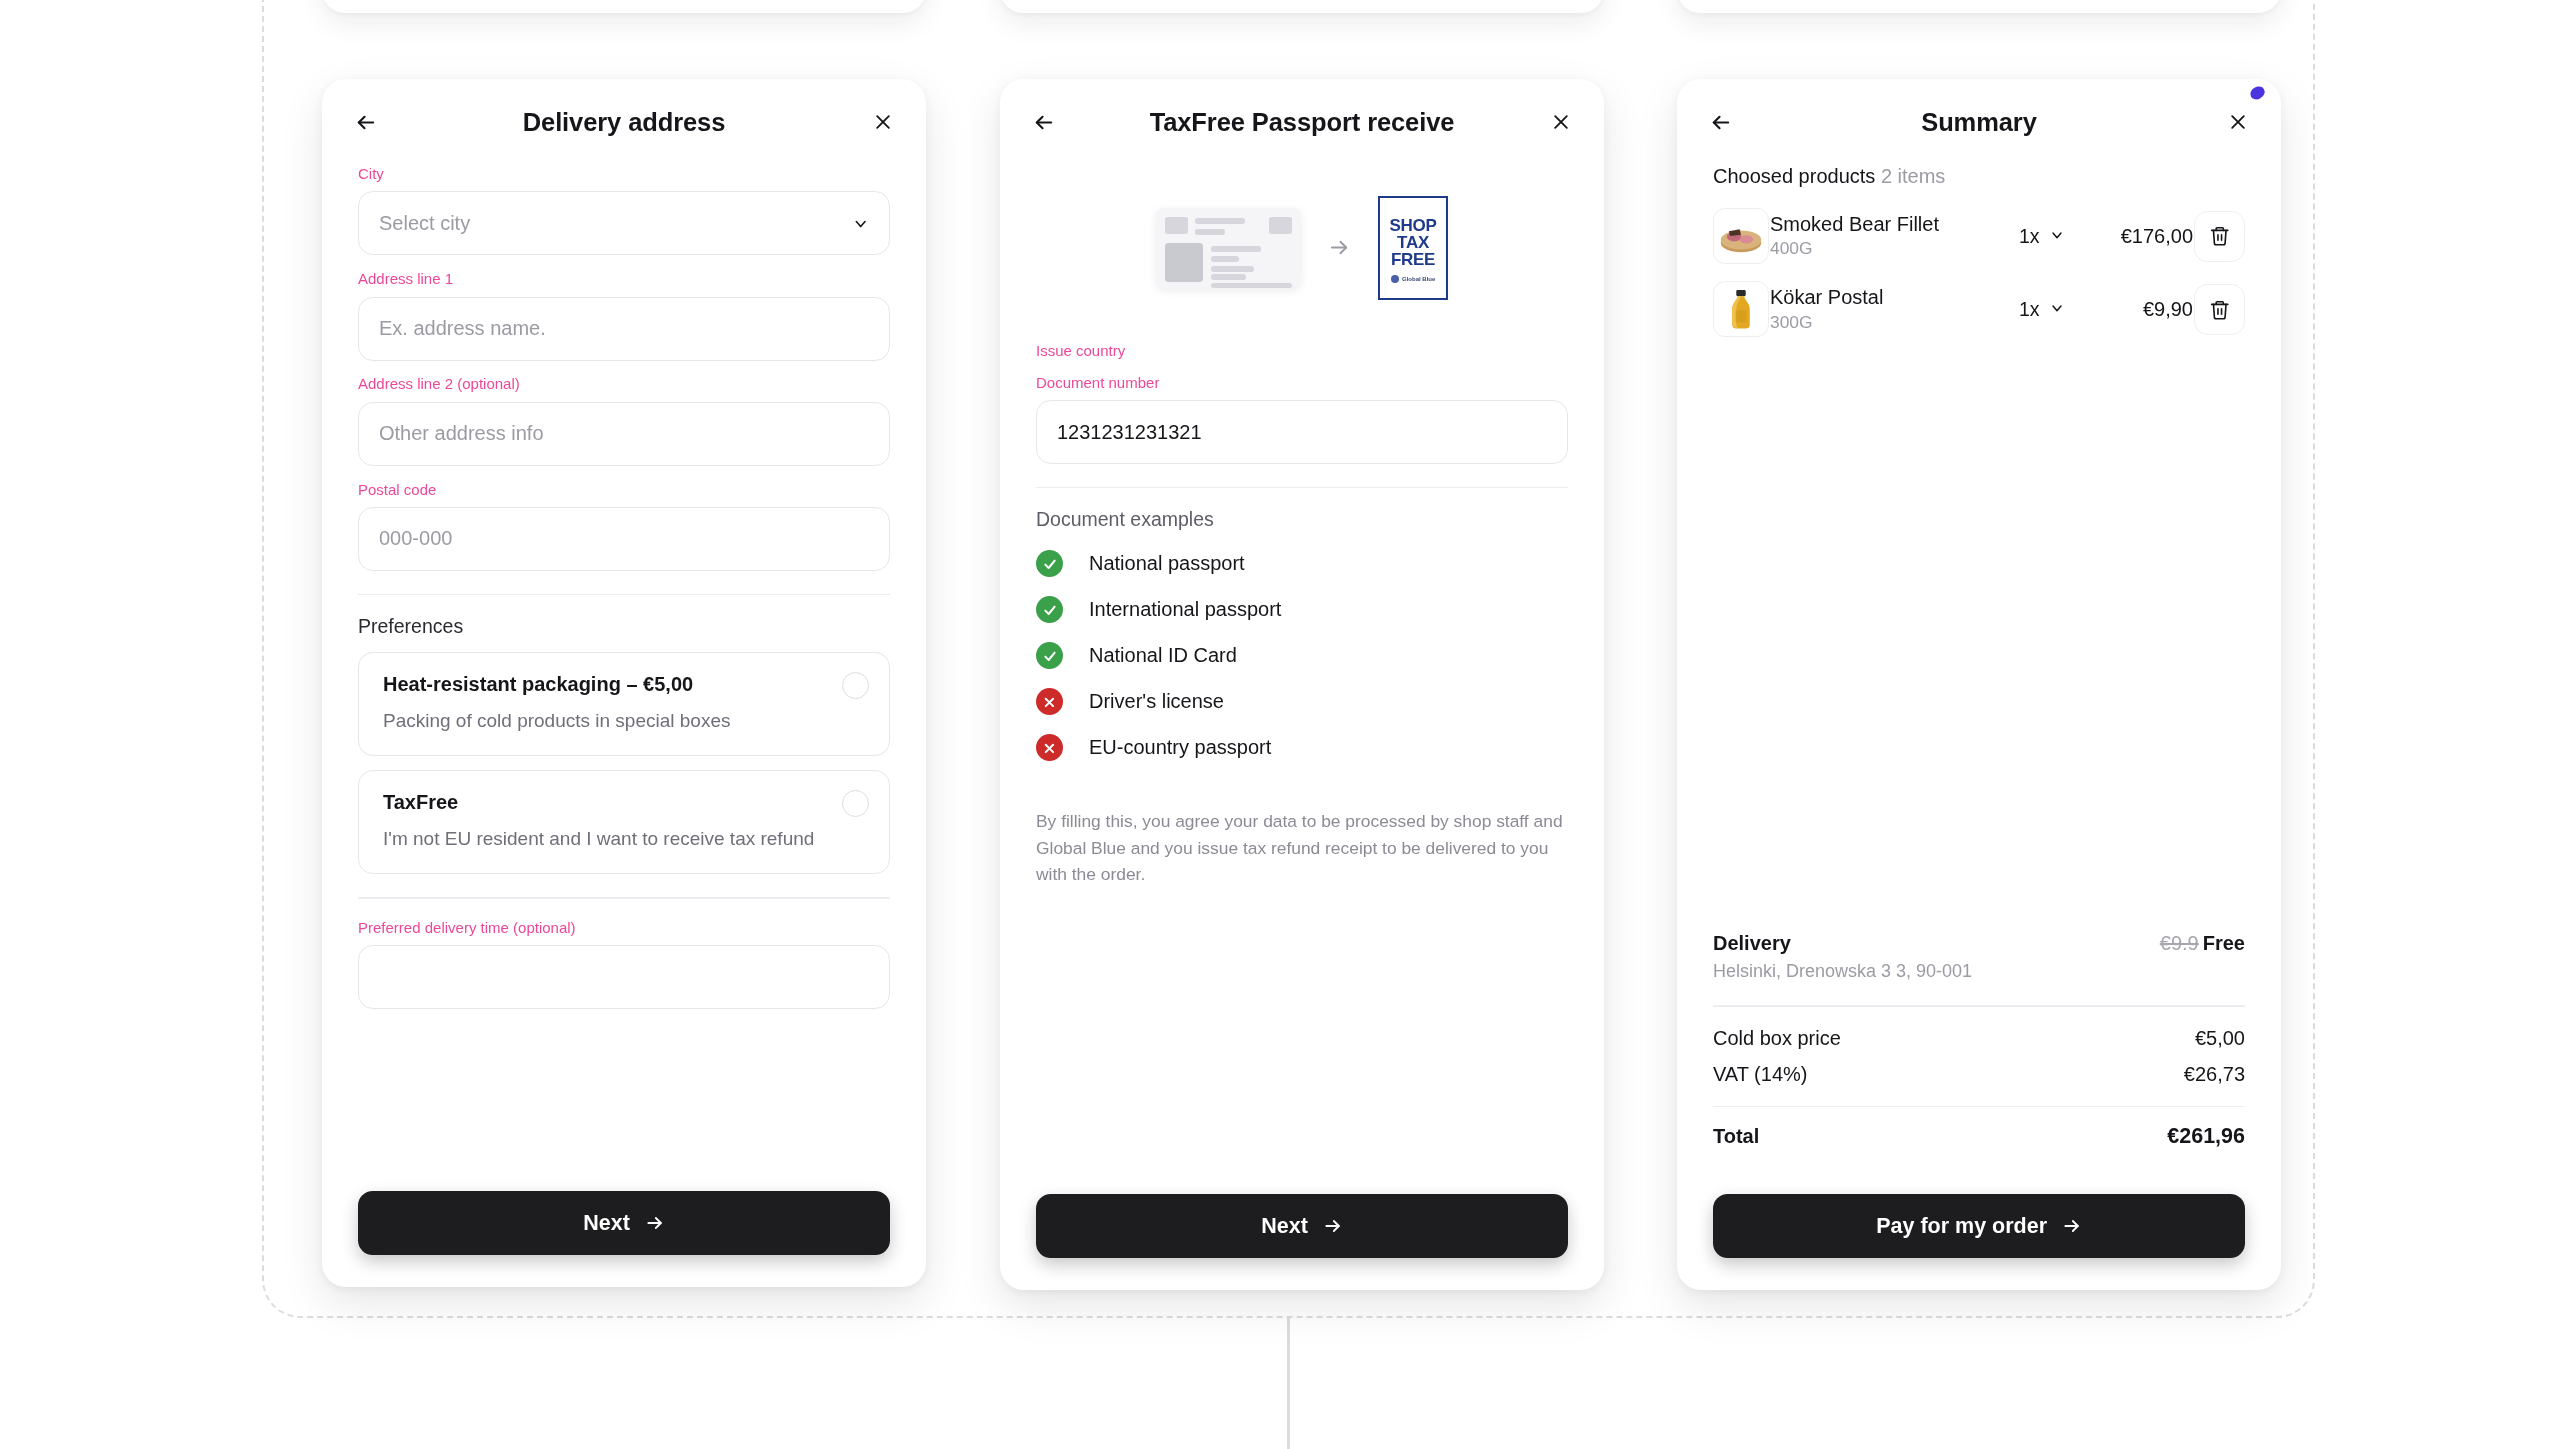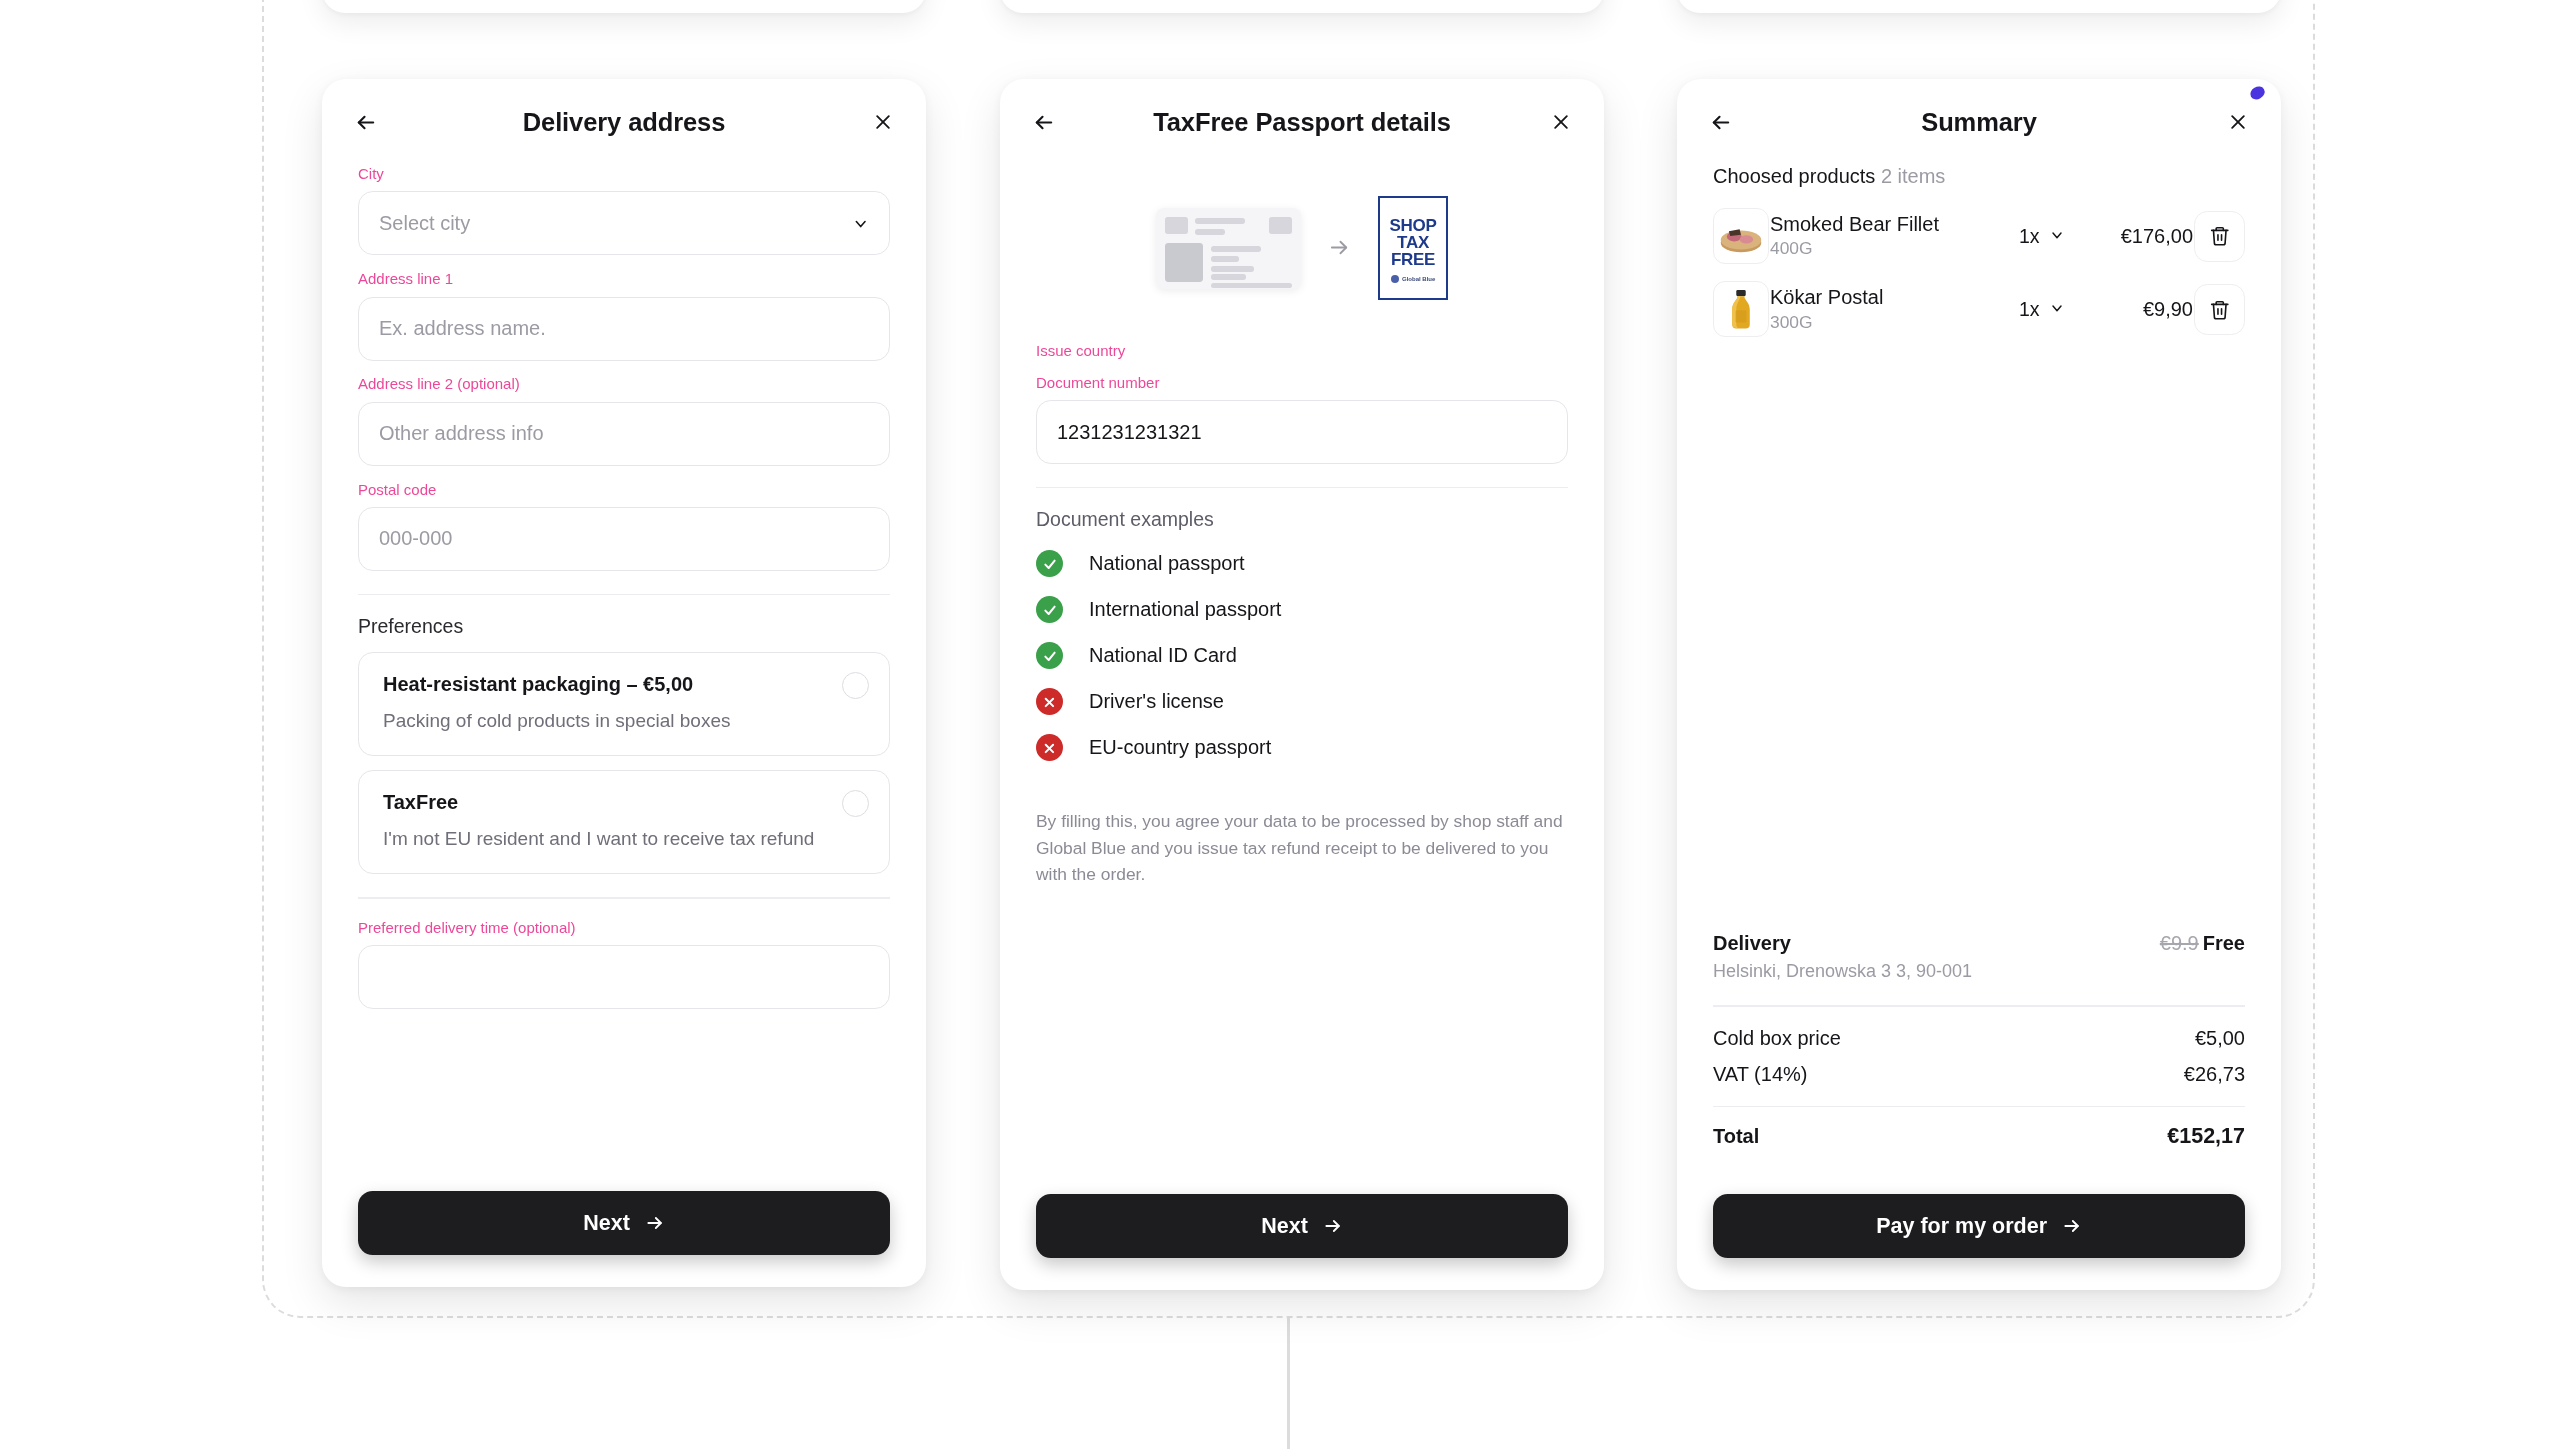--- a/index.html
+++ b/index.html
@@ -423,21 +423,21 @@
 </div>
 
 <div class="card" id="card-taxfree">
   <div class="card-header">
     <button class="hdr-btn hdr-back">
       <svg width="23" height="23" viewBox="0 0 24 24" fill="none" stroke="#16161a" stroke-width="2.2" stroke-linecap="round" stroke-linejoin="round">
         <line x1="20" y1="12" x2="5" y2="12"></line>
           <polyline points="11 18 5 12 11 6"></polyline>
       </svg>
     </button>
-    <span class="card-title">TaxFree Passport details</span>
+    <span class="card-title">TaxFree Passport receive</span>
     <button class="hdr-btn hdr-close">
       <svg width="20" height="20" viewBox="0 0 24 24" fill="none" stroke="#16161a" stroke-width="2.2" stroke-linecap="round">
         <line x1="5" y1="5" x2="19" y2="19"></line>
           <line x1="19" y1="5" x2="5" y2="19"></line>
       </svg>
     </button>
   </div>
 
   <div class="card-body">
 
@@ -649,21 +649,21 @@
     </div>
     <div class="trow">
       <span class="k norm">VAT (14%)</span>
       <span class="v">€26,73</span>
     </div>
 
     <div class="thr tight"></div>
 
     <div class="trow">
       <span class="k">Total</span>
-      <span class="v big">€152,17</span>
+      <span class="v big">€261,96</span>
     </div>
   </div>
 
   <button class="cta">
     <span>Pay for my order</span>
     <svg width="20" height="20" viewBox="0 0 24 24" fill="none" stroke="#ffffff" stroke-width="2.2" stroke-linecap="round" stroke-linejoin="round">
       <line x1="4" y1="12" x2="19" y2="12"></line>
         <polyline points="13 6 19 12 13 18"></polyline>
     </svg>
   </button>

